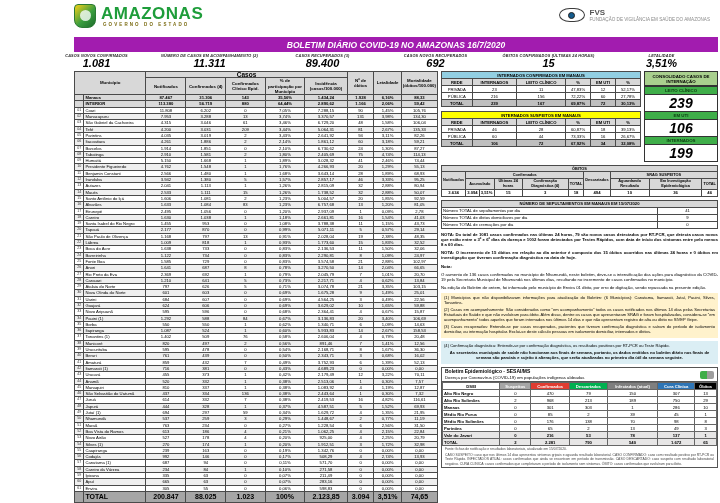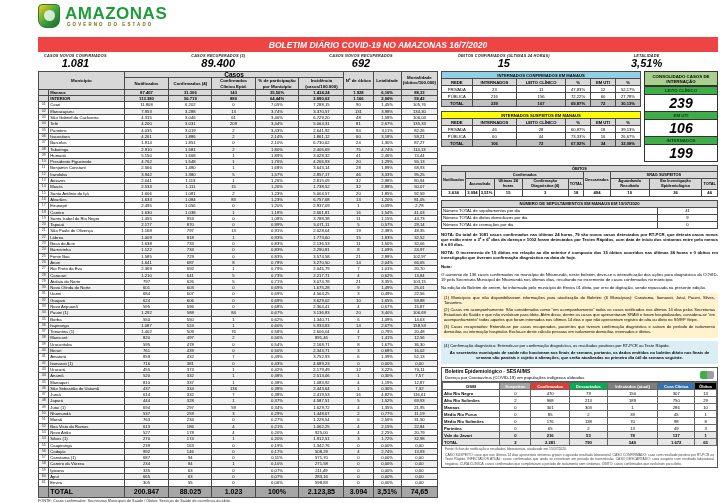--- a/index.html
+++ b/index.html
@@ -1,34 +1,34 @@
 <!DOCTYPE html>
 <html><head>
 <meta charset="utf-8">
 <style>
   * { margin:0; padding:0; box-sizing:border-box; }
   html,body { width:720px; height:503px; background:#fff; font-family:"Liberation Sans",sans-serif; color:#000; }
-  .page { position:relative; width:720px; height:503px; overflow:hidden; background:#fff; }
+  .page { position:relative; width:720px; height:503px; overflow:hidden; background:#fff;padding-left:36px; }
 
   
   .hdr { display:flex; justify-content:space-between; align-items:flex-start; padding:4px 10px 0 38px; height:36px; }
   .gov-logo { display:flex; align-items:center; gap:5px; }
   .crest { width:22px; height:24px; border-radius:4px 4px 8px 8px; background:linear-gradient(135deg,#f7d117 0%,#3a9e3f 55%,#1c6b2a 100%); border:1px solid #2a7a33; position:relative; }
   .crest:after { content:""; position:absolute; left:5px; top:5px; width:11px; height:11px; border-radius:50%; background:#eef7ee; opacity:.85; }
   .gov-text .big { font-size:17px; font-weight:bold; color:#1e9d3a; letter-spacing:.5px; line-height:16px; }
   .gov-text .small { font-size:4.5px; font-weight:bold; color:#7a6a10; letter-spacing:2.1px; margin-left:2px; }
   .fvs-logo { display:flex; align-items:center; gap:5px; margin-top:4px; }
   .eye { width:26px; height:14px; position:relative; }
   .eye .lid { position:absolute; inset:0; border:1.6px solid #3b3b3b; border-radius:50%/60%; }
   .eye .pupil { position:absolute; left:9px; top:3.5px; width:7px; height:7px; border-radius:50%; background:#145c8e; border:1.5px solid #222; }
   .fvs-name { font-size:8px; font-weight:bold; color:#555; line-height:8px; }
   .fvs-sub { font-size:4.6px; color:#8a8a8a; line-height:5px; }
 
   
-  .titlebar { margin:1px 2px 0 38px; background:#ef4444; color:#fff; text-align:center; font-size:8.5px; font-weight:bold; font-style:italic; padding:2.5px 0; }
+  .titlebar { margin:1px 2px 0 38px; background:#a21caf; color:#fff; text-align:center; font-size:8.5px; font-weight:bold; font-style:italic; padding:2.5px 0; }
   .stats { display:flex; margin:2px 2px 0 4px; }
   .stat { flex:1; text-align:center; }
   .stat .lbl { font-size:3.8px; font-weight:bold; font-style:italic; color:#222; letter-spacing:.2px; }
   .stat .val { font-size:11px; font-weight:bold; font-style:italic; line-height:11px; }
 
   
   .main { display:flex; padding:2px 2px 0 4px; gap:3px;margin-left:34px; }
   .left { width:434px; }
   .right { width:277px; display:flex; flex-direction:column; gap:3px; }
 
@@ -104,28 +104,42 @@
 <div class="page">
 
   <div class="hdr">
     <div class="gov-logo">
       <div class="crest"></div>
       <div class="gov-text">
         <div class="big">AMAZONAS</div>
         <div class="small">GOVERNO DO ESTADO</div>
       </div>
     </div>
+    <div class="fvs-logo">
+      <div class="eye">
+          <div class="lid"></div>
+          <div class="pupil"></div>
+        </div>
+      <div>
+        <div class="fvs-name">FVS</div>
+        <div class="fvs-sub">FUNDAÇÃO DE VIGILÂNCIA EM SAÚDE DO AMAZONAS</div>
+      </div>
+    </div>
   </div>
 
   <div class="titlebar">BOLETIM DIÁRIO COVID-19 NO AMAZONAS 16/7/2020</div>
 
   <div class="stats">
     <div class="stat">
       <div class="lbl">CASOS NOVOS CONFIRMADOS</div>
       <div class="val">1.081</div>
+    </div>
+    <div class="stat">
+      <div class="lbl">NÚMERO DE CASOS EM ACOMPANHAMENTO (2)</div>
+      <div class="val">11.311</div>
     </div>
     <div class="stat">
       <div class="lbl">CASOS RECUPERADOS (3)</div>
       <div class="val">89.400</div>
     </div>
     <div class="stat">
       <div class="lbl">CASOS NOVOS RECUPERADOS</div>
       <div class="val">692</div>
     </div>
     <div class="stat">

